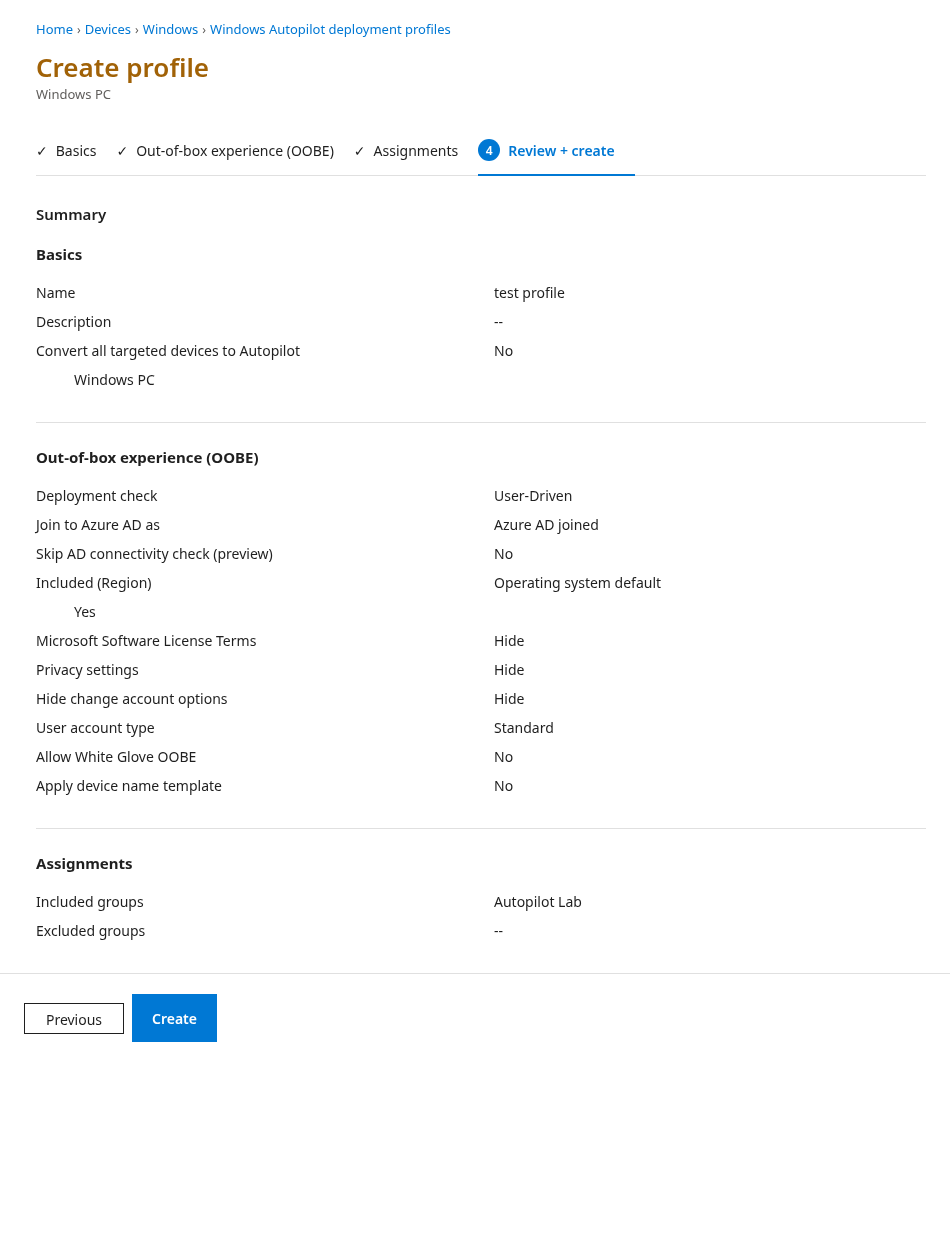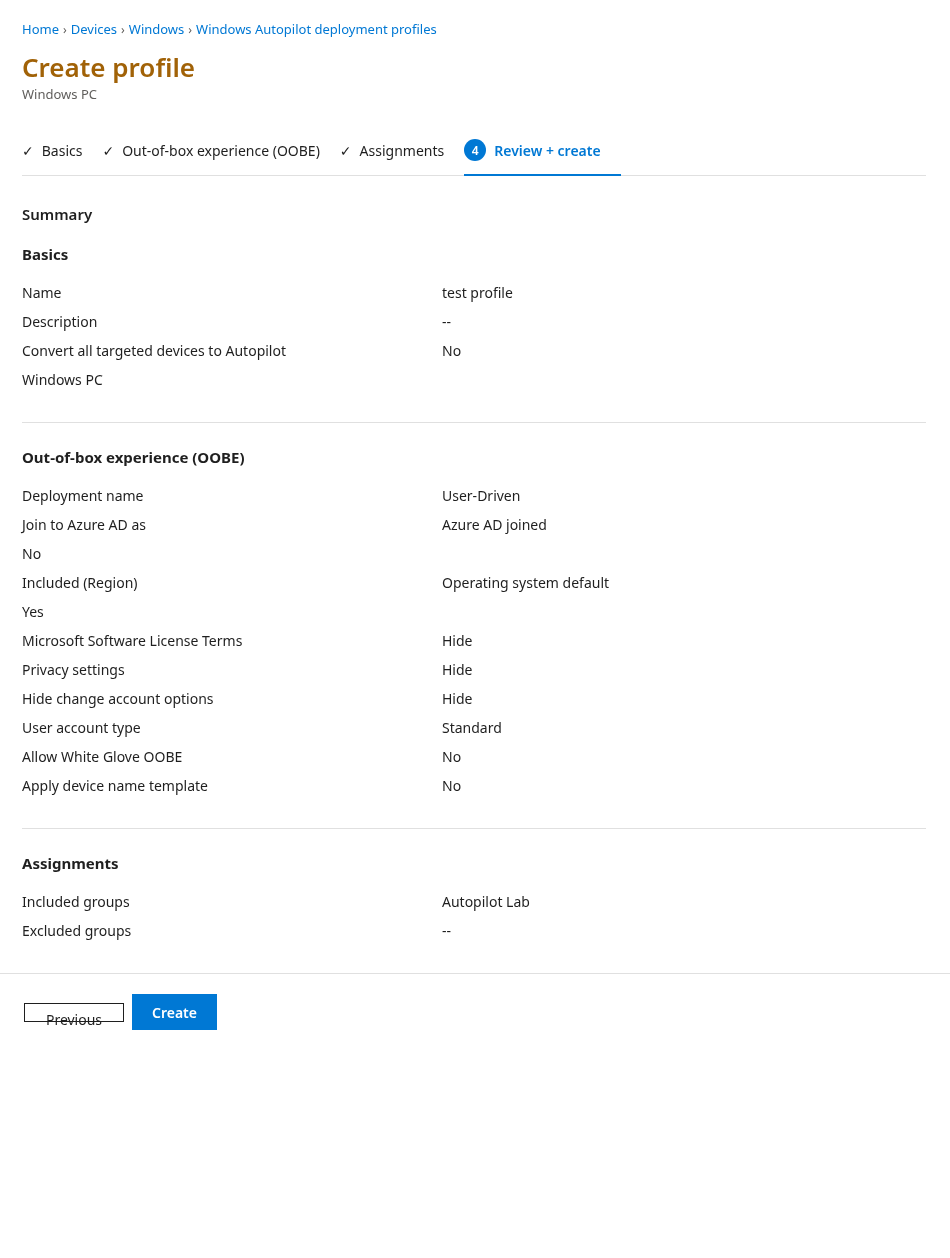--- a/index.html
+++ b/index.html
@@ -5,21 +5,21 @@
     * { box-sizing: border-box; margin: 0; padding: 0; }
     body {
       font-family: 'Segoe UI', system-ui, -apple-system, sans-serif;
       font-size: 14px;
       color: #1f1f1f;
       background: #fff;
       width: 950px;
       min-height: 1258px;
     }
     .container {
-      padding: 20px 24px 0 22px;
+      padding: 20px 24px 0 36px;
     }
     .breadcrumb {
       display: flex;
       align-items: center;
       gap: 4px;
       font-size: 13px;
       color: #0078d4;
       margin-bottom: 14px;
       flex-wrap: wrap;
     }
@@ -121,20 +121,21 @@
       font-size: 14px;
       gap: 40px;
     }
     .data-label {
       width: 380px;
       min-width: 380px;
       color: #1f1f1f;
     }
     .data-value {
       color: #1f1f1f;
+      margin-left: 38px;
     }
     .divider {
       border: none;
       border-top: 1px solid #e0e0e0;
       margin: 8px 0 24px 0;
     }
     
     .footer {
       border-top: 1px solid #e0e0e0;
       padding: 20px 24px;
@@ -146,33 +147,33 @@
     }
     .btn-previous {
       padding: 6px 20px;
       font-size: 14px;
       border: 1px solid #1f1f1f;
       background: #fff;
       color: #1f1f1f;
       cursor: pointer;
       font-family: inherit;
       min-width: 100px;
-      height: 19px;
+      height: 31px;
     }
     .btn-create {
       padding: 6px 20px;
       font-size: 14px;
       border: none;
       background: #0078d4;
       color: #fff;
       cursor: pointer;
       font-family: inherit;
       font-weight: 600;
       min-width: 80px;
-      height: 36px;
+      height: 48px;
     }
   </style>
 </head>
 <body>
 
 <div class="container">
 
   <nav class="breadcrumb">
     <a>Home</a>
     <span class="breadcrumb-sep">›</span>
@@ -224,28 +225,29 @@
     <div class="data-row">
       <span class="data-value">Windows PC</span>
     </div>
   </div>
 
   <hr class="divider">
 
   <div class="section">
     <div class="section-title">Out-of-box experience (OOBE)</div>
     <div class="data-row">
-      <span class="data-label">Deployment name</span>
+      <span class="data-label">Deployment check</span>
       <span class="data-value">User-Driven</span>
     </div>
     <div class="data-row">
       <span class="data-label">Join to Azure AD as</span>
       <span class="data-value">Azure AD joined</span>
     </div>
     <div class="data-row">
+      <span class="data-label">Skip AD connectivity check (preview)</span>
       <span class="data-value">No</span>
     </div>
     <div class="data-row">
       <span class="data-label">Included (Region)</span>
       <span class="data-value">Operating system default</span>
     </div>
     <div class="data-row">
       <span class="data-value">Yes</span>
     </div>
     <div class="data-row">

